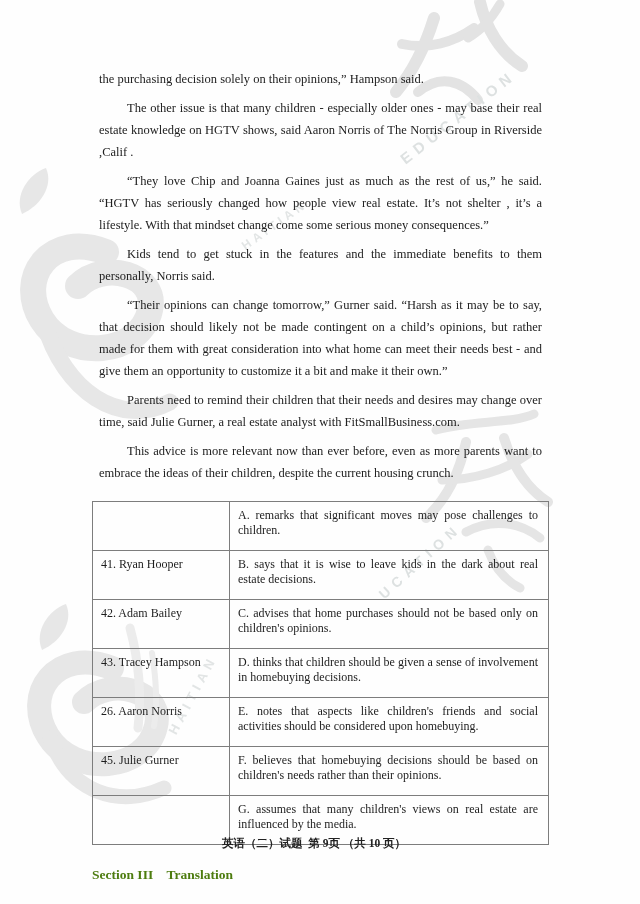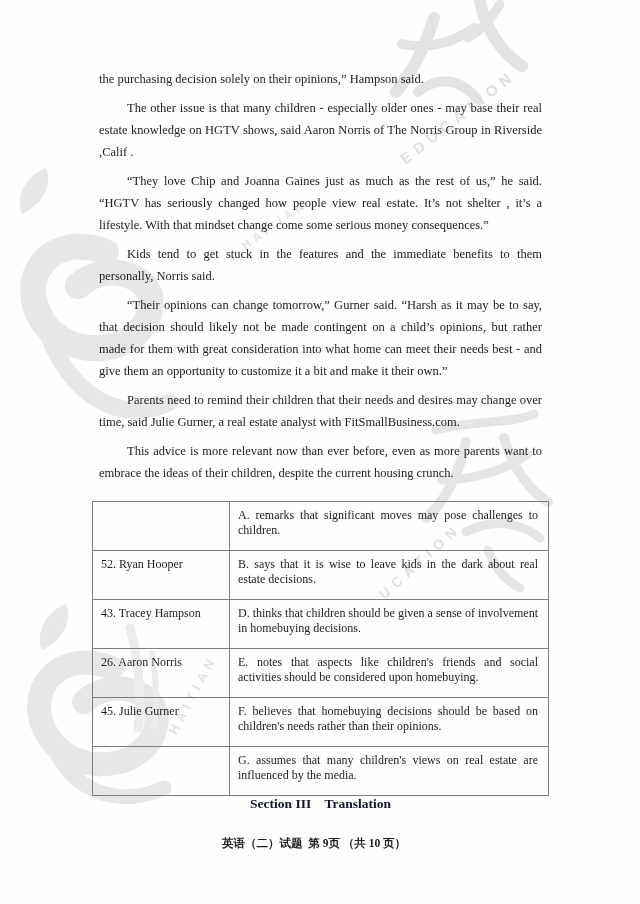--- a/index.html
+++ b/index.html
@@ -53,24 +53,24 @@
     vertical-align: top;
     padding: 6px 10px 12px 8px;
     font-size: 12px;
     line-height: 15px;
     color: #1d1d1d;
     background: transparent;
   }
   td.col-left { width: 118px; }
   td.col-right { text-align: justify; }
   .section-heading {
-    text-align: center;
+    margin-top: 22px;
     font-weight: bold;
     font-size: 13.5px;
-    color: #0f172a;
+    color: #4d7c0f;
     white-space: pre;
   }
   .footer {
     position: absolute;
     left: 0;
     right: 12px;
     top: 836px;
     text-align: center;
     font-size: 11.5px;
     font-weight: bold;
@@ -134,22 +134,26 @@
     <p class="body-par indent">Parents need to remind their children that their needs and desires may change over time, said Julie Gurner, a real estate analyst with FitSmallBusiness.com.</p>
     <p class="body-par indent">This advice is more relevant now than ever before, even as more parents want to embrace the ideas of their children, despite the current housing crunch.</p>
 
     <table class="match-table">
       <tbody>
         <tr>
           <td class="col-left"></td>
           <td class="col-right">A. remarks that significant moves may pose challenges to children.</td>
         </tr>
         <tr>
-          <td class="col-left">52. Ryan Hooper</td>
+          <td class="col-left">41. Ryan Hooper</td>
           <td class="col-right">B. says that it is wise to leave kids in the dark about real estate decisions.</td>
+        </tr>
+        <tr>
+          <td class="col-left">42. Adam Bailey</td>
+          <td class="col-right">C. advises that home purchases should not be based only on children's opinions.</td>
         </tr>
         <tr>
           <td class="col-left">43. Tracey Hampson</td>
           <td class="col-right">D. thinks that children should be given a sense of involvement in homebuying decisions.</td>
         </tr>
         <tr>
           <td class="col-left">26. Aaron Norris</td>
           <td class="col-right">E. notes that aspects like children's friends and social activities should be considered upon homebuying.</td>
         </tr>
         <tr>

